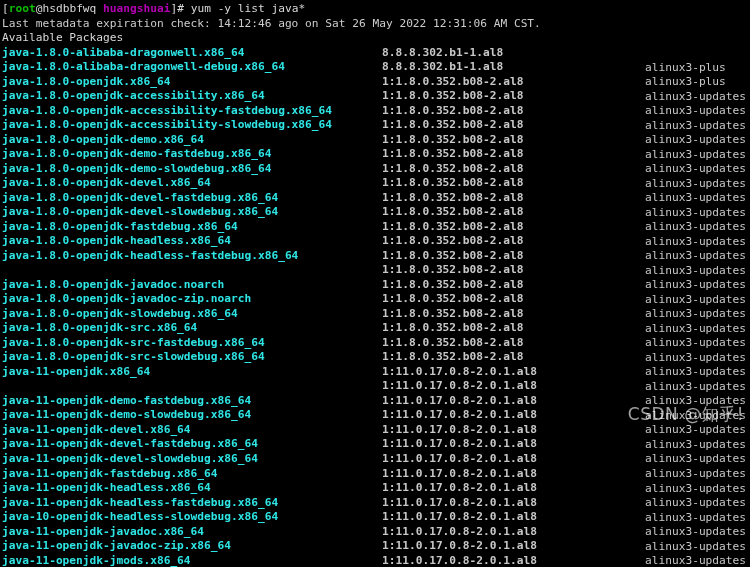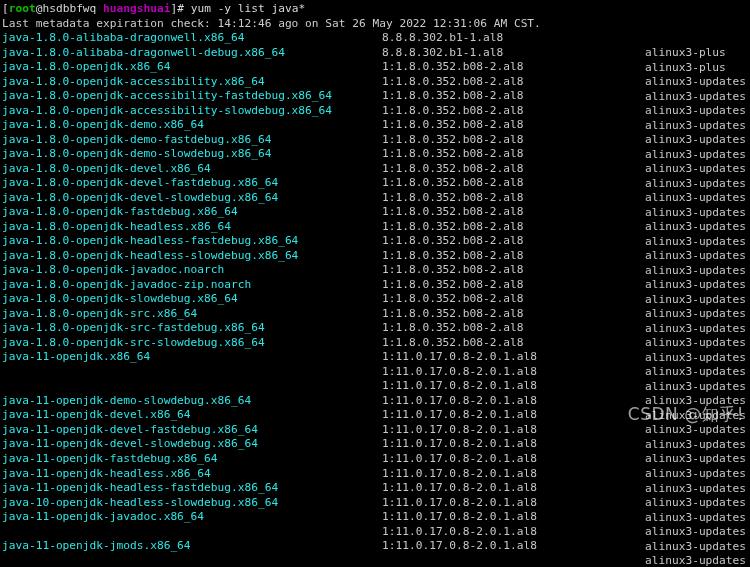--- a/index.html
+++ b/index.html
@@ -42,28 +42,29 @@
 
   
   .row {
     position: relative;
     white-space: pre;
     height: 14.52px;
     line-height: 14.52px;
   }
   .pkg {
     color: #2ee6e6;
-    font-weight: normal;
+    font-weight: bold;
     display: inline-block;
   }
   .ver {
     color: #c8c8c8;
     position: absolute;
     left: 380px;
     top: 0;
+    font-weight: bold;
   }
   .repo {
     color: #c8c8c8;
     position: absolute;
     left: 643px;
     top: 15px;
   }
 
   
   #watermark {
@@ -80,54 +81,55 @@
 </style>
 </head>
 <body>
 
 <div id="terminal">
 
   <div class="line"><span class="c-bracket">[</span><span class="c-user">root</span><span class="c-at">@</span><span class="c-host">hsdbbfwq</span><span class="c-host"> </span><span class="c-cwd">huangshuai</span><span class="c-bracket">]</span><span class="c-bracket"># </span><span class="c-cmd">yum -y list java*</span></div>
 
   <div class="line c-info">Last metadata expiration check: 14:12:46 ago on Sat 26 May 2022 12:31:06 AM CST.</div>
 
+  <div class="line c-section">Available Packages</div>
 
   <div id="package-list">
       <div class="row"><span class="pkg">java-1.8.0-alibaba-dragonwell.x86_64</span><span class="ver">8.8.8.302.b1-1.al8</span><span class="repo">alinux3-plus</span></div>
       <div class="row"><span class="pkg">java-1.8.0-alibaba-dragonwell-debug.x86_64</span><span class="ver">8.8.8.302.b1-1.al8</span><span class="repo">alinux3-plus</span></div>
       <div class="row"><span class="pkg">java-1.8.0-openjdk.x86_64</span><span class="ver">1:1.8.0.352.b08-2.al8</span><span class="repo">alinux3-updates</span></div>
       <div class="row"><span class="pkg">java-1.8.0-openjdk-accessibility.x86_64</span><span class="ver">1:1.8.0.352.b08-2.al8</span><span class="repo">alinux3-updates</span></div>
       <div class="row"><span class="pkg">java-1.8.0-openjdk-accessibility-fastdebug.x86_64</span><span class="ver">1:1.8.0.352.b08-2.al8</span><span class="repo">alinux3-updates</span></div>
       <div class="row"><span class="pkg">java-1.8.0-openjdk-accessibility-slowdebug.x86_64</span><span class="ver">1:1.8.0.352.b08-2.al8</span><span class="repo">alinux3-updates</span></div>
       <div class="row"><span class="pkg">java-1.8.0-openjdk-demo.x86_64</span><span class="ver">1:1.8.0.352.b08-2.al8</span><span class="repo">alinux3-updates</span></div>
       <div class="row"><span class="pkg">java-1.8.0-openjdk-demo-fastdebug.x86_64</span><span class="ver">1:1.8.0.352.b08-2.al8</span><span class="repo">alinux3-updates</span></div>
       <div class="row"><span class="pkg">java-1.8.0-openjdk-demo-slowdebug.x86_64</span><span class="ver">1:1.8.0.352.b08-2.al8</span><span class="repo">alinux3-updates</span></div>
       <div class="row"><span class="pkg">java-1.8.0-openjdk-devel.x86_64</span><span class="ver">1:1.8.0.352.b08-2.al8</span><span class="repo">alinux3-updates</span></div>
       <div class="row"><span class="pkg">java-1.8.0-openjdk-devel-fastdebug.x86_64</span><span class="ver">1:1.8.0.352.b08-2.al8</span><span class="repo">alinux3-updates</span></div>
       <div class="row"><span class="pkg">java-1.8.0-openjdk-devel-slowdebug.x86_64</span><span class="ver">1:1.8.0.352.b08-2.al8</span><span class="repo">alinux3-updates</span></div>
       <div class="row"><span class="pkg">java-1.8.0-openjdk-fastdebug.x86_64</span><span class="ver">1:1.8.0.352.b08-2.al8</span><span class="repo">alinux3-updates</span></div>
       <div class="row"><span class="pkg">java-1.8.0-openjdk-headless.x86_64</span><span class="ver">1:1.8.0.352.b08-2.al8</span><span class="repo">alinux3-updates</span></div>
       <div class="row"><span class="pkg">java-1.8.0-openjdk-headless-fastdebug.x86_64</span><span class="ver">1:1.8.0.352.b08-2.al8</span><span class="repo">alinux3-updates</span></div>
-      <div class="row"><span class="pkg">java-1.8.0-openjdk-headless-slowdebug.x86_64</span><span class="ver">1:1.8.0.352.b08-2.al8</span><span class="repo">alinux3-updates</span></div>
+      <div class="row"><span class="ver">1:1.8.0.352.b08-2.al8</span><span class="repo">alinux3-updates</span></div>
       <div class="row"><span class="pkg">java-1.8.0-openjdk-javadoc.noarch</span><span class="ver">1:1.8.0.352.b08-2.al8</span><span class="repo">alinux3-updates</span></div>
       <div class="row"><span class="pkg">java-1.8.0-openjdk-javadoc-zip.noarch</span><span class="ver">1:1.8.0.352.b08-2.al8</span><span class="repo">alinux3-updates</span></div>
       <div class="row"><span class="pkg">java-1.8.0-openjdk-slowdebug.x86_64</span><span class="ver">1:1.8.0.352.b08-2.al8</span><span class="repo">alinux3-updates</span></div>
       <div class="row"><span class="pkg">java-1.8.0-openjdk-src.x86_64</span><span class="ver">1:1.8.0.352.b08-2.al8</span><span class="repo">alinux3-updates</span></div>
       <div class="row"><span class="pkg">java-1.8.0-openjdk-src-fastdebug.x86_64</span><span class="ver">1:1.8.0.352.b08-2.al8</span><span class="repo">alinux3-updates</span></div>
       <div class="row"><span class="pkg">java-1.8.0-openjdk-src-slowdebug.x86_64</span><span class="ver">1:1.8.0.352.b08-2.al8</span><span class="repo">alinux3-updates</span></div>
       <div class="row"><span class="pkg">java-11-openjdk.x86_64</span><span class="ver">1:11.0.17.0.8-2.0.1.al8</span><span class="repo">alinux3-updates</span></div>
       <div class="row"><span class="ver">1:11.0.17.0.8-2.0.1.al8</span><span class="repo">alinux3-updates</span></div>
-      <div class="row"><span class="ver">1:11.0.17.0.8-2.0.1.al8</span><span class="repo">alinux3-updates</span></div>
+      <div class="row"><span class="pkg">java-11-openjdk-demo-fastdebug.x86_64</span><span class="ver">1:11.0.17.0.8-2.0.1.al8</span><span class="repo">alinux3-updates</span></div>
       <div class="row"><span class="pkg">java-11-openjdk-demo-slowdebug.x86_64</span><span class="ver">1:11.0.17.0.8-2.0.1.al8</span><span class="repo">alinux3-updates</span></div>
       <div class="row"><span class="pkg">java-11-openjdk-devel.x86_64</span><span class="ver">1:11.0.17.0.8-2.0.1.al8</span><span class="repo">alinux3-updates</span></div>
       <div class="row"><span class="pkg">java-11-openjdk-devel-fastdebug.x86_64</span><span class="ver">1:11.0.17.0.8-2.0.1.al8</span><span class="repo">alinux3-updates</span></div>
       <div class="row"><span class="pkg">java-11-openjdk-devel-slowdebug.x86_64</span><span class="ver">1:11.0.17.0.8-2.0.1.al8</span><span class="repo">alinux3-updates</span></div>
       <div class="row"><span class="pkg">java-11-openjdk-fastdebug.x86_64</span><span class="ver">1:11.0.17.0.8-2.0.1.al8</span><span class="repo">alinux3-updates</span></div>
       <div class="row"><span class="pkg">java-11-openjdk-headless.x86_64</span><span class="ver">1:11.0.17.0.8-2.0.1.al8</span><span class="repo">alinux3-updates</span></div>
       <div class="row"><span class="pkg">java-11-openjdk-headless-fastdebug.x86_64</span><span class="ver">1:11.0.17.0.8-2.0.1.al8</span><span class="repo">alinux3-updates</span></div>
       <div class="row"><span class="pkg">java-10-openjdk-headless-slowdebug.x86_64</span><span class="ver">1:11.0.17.0.8-2.0.1.al8</span><span class="repo">alinux3-updates</span></div>
       <div class="row"><span class="pkg">java-11-openjdk-javadoc.x86_64</span><span class="ver">1:11.0.17.0.8-2.0.1.al8</span><span class="repo">alinux3-updates</span></div>
-      <div class="row"><span class="ver">1:11.0.17.0.8-2.0.1.al8</span><span class="repo">alinux3-updates</span></div>
+      <div class="row"><span class="pkg">java-11-openjdk-javadoc-zip.x86_64</span><span class="ver">1:11.0.17.0.8-2.0.1.al8</span><span class="repo">alinux3-updates</span></div>
       <div class="row"><span class="pkg">java-11-openjdk-jmods.x86_64</span><span class="ver">1:11.0.17.0.8-2.0.1.al8</span><span class="repo">alinux3-updates</span></div>
     </div>
 
   <div id="watermark">CSDN @知乎!</div>
 </div>
 
 </body></html>

